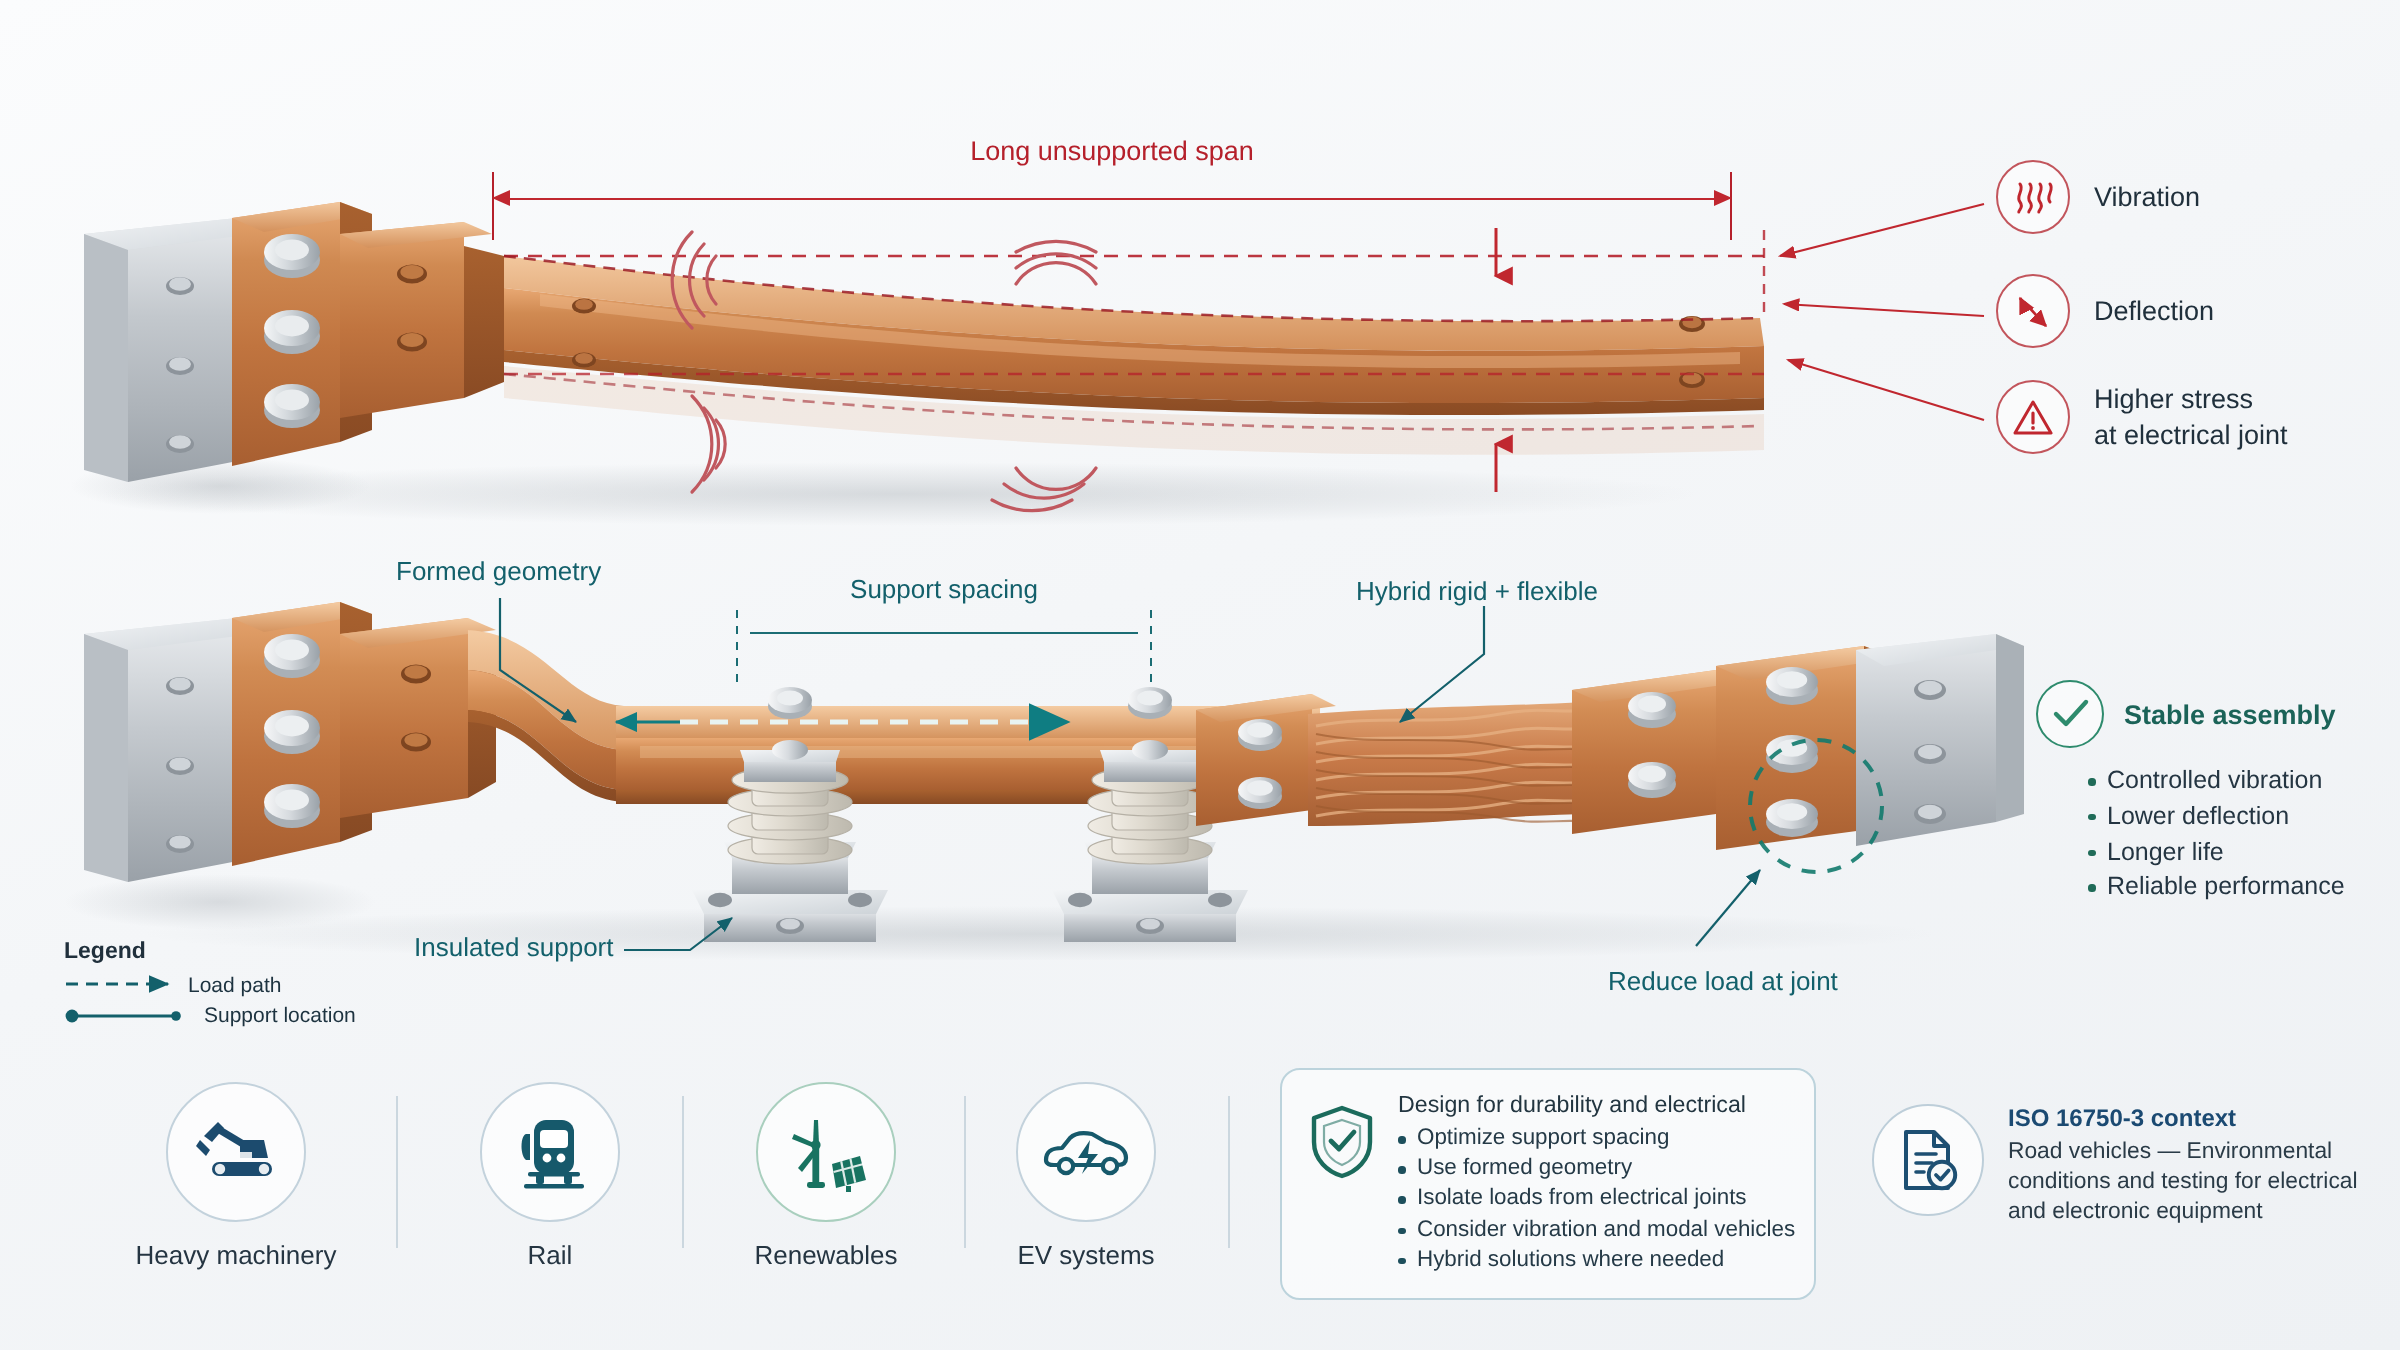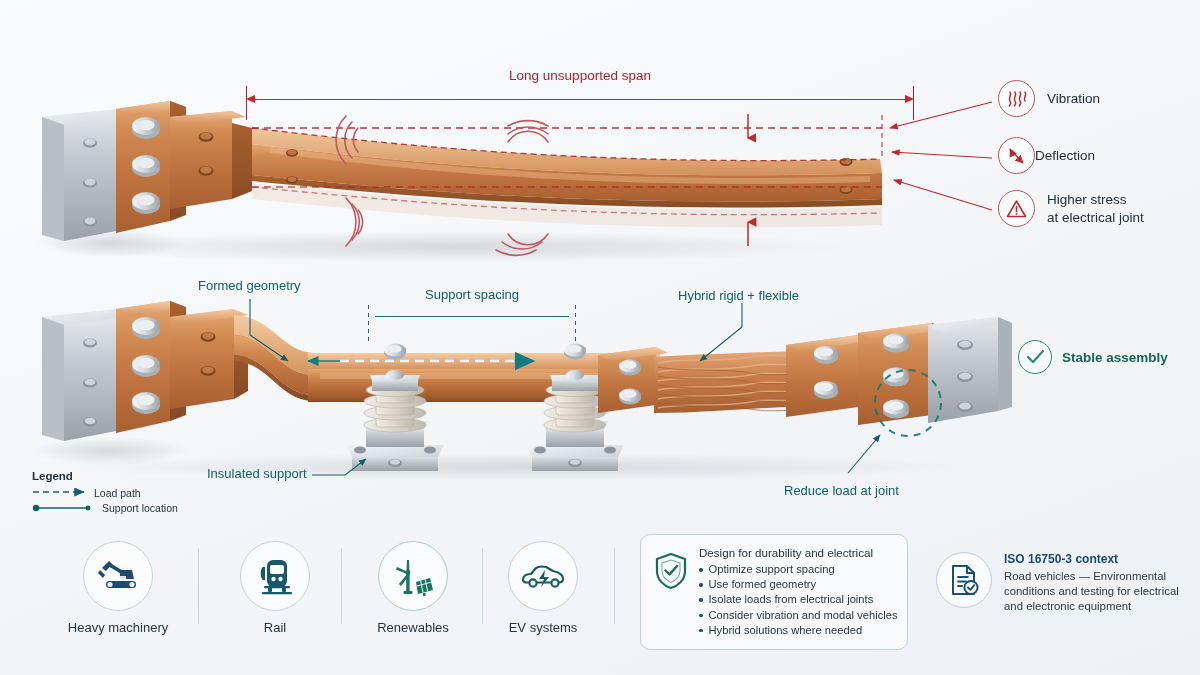--- a/index.html
+++ b/index.html
@@ -213,21 +213,21 @@
         <path d="M0,0 L6.4,0 L3.2,6.4 Z" fill="#c0272f"></path>
       </marker>
       <marker id="rArrowUp" markerWidth="7" markerHeight="7" refX="3.2" refY="0.8" orient="auto">
         <path d="M3.2,0 L6.4,6.4 L0,6.4 Z" fill="#c0272f"></path>
       </marker>
     </defs>
     <line x1="28" y1="4" x2="28" y2="28" stroke="#c0272f" stroke-width="1.5" marker-end="url(#rArrow)"></line>
     <line x1="28" y1="136" x2="28" y2="112" stroke="#c0272f" stroke-width="1.5" marker-end="url(#rArrowUp)"></line>
   </svg>
 
-  <div class="abs nosel" style="left:246px; top:68px; width:668px; height:52px;">
+  <div class="abs nosel" style="left:246px; top:68px; width:620px; height:52px;">
     <div class="abs red-label" style="left:50%; top:0px; transform:translateX(-50%);">Long unsupported span</div>
     <div class="abs dim-tick" style="left:0px; top:18px; height:34px;"></div>
     <div class="abs dim-tick" style="right:0px; top:18px; height:34px;"></div>
     <div class="abs dim-line" style="left:6px; right:6px; top:31px;"></div>
     <div class="abs arrow-l" style="left:0px; top:26.5px;"></div>
     <div class="abs arrow-r" style="right:0px; top:26.5px;"></div>
   </div>
 
   <svg class="abs nosel" style="left:880px; top:88px; pointer-events:none;" width="130" height="140" viewBox="0 0 130 140">
     <defs>
@@ -247,21 +247,21 @@
           <path d="M4 3 C6.4 6, 1.6 9, 4 12 C6 14.6, 3.4 16, 3.4 17"></path>
           <path d="M9 3 C11.4 6, 6.6 9, 9 12 C11 14.6, 8.4 16, 8.4 17"></path>
           <path d="M14 3 C16.4 6, 11.6 9, 14 12 C16 14.6, 13.4 16, 13.4 17"></path>
           <path d="M19 3 C21.4 6, 16.6 9, 19 12"></path>
         </g>
       </svg>
     </div>
     <span class="dark-label" style="font-size:13.5px;">Vibration</span>
   </div>
 
-  <div class="abs" style="left:998px; top:137px; display:flex; align-items:center; ">
+  <div class="abs" style="left:998px; top:137px; display:flex; align-items:center; gap:12px;">
     <div class="badge badge-red" style="width:37px; height:37px;">
       <svg width="24" height="24" viewBox="0 0 24 24">
         <defs>
           <marker id="dfA" markerWidth="7" markerHeight="7" refX="5.5" refY="3" orient="auto">
             <path d="M0,0 L6,3 L0,6 Z" fill="#c0272f"></path>
           </marker>
           <marker id="dfB" markerWidth="7" markerHeight="7" refX="5.5" refY="3" orient="auto">
             <path d="M0,0 L6,3 L0,6 Z" fill="#c0272f"></path>
           </marker>
         </defs>
@@ -551,30 +551,48 @@
 
     <circle cx="908" cy="128" r="33" stroke="#127a6d" stroke-width="2" fill="none" stroke-dasharray="7,6" opacity="0.9"></circle>
   </svg>
 
   <div class="abs teal-label" style="left:198px; top:278px;">Formed geometry</div>
 
   <div class="abs teal-label" style="left:678px; top:288px;">Hybrid rigid + flexible</div>
 
   <div class="abs teal-label" style="left:207px; top:466px;">Insulated support</div>
 
-  <div class="abs teal-label" style="left:784px; top:483px;">Reduce load at joint</div>
+  <div class="abs teal-label" style="left:804px; top:483px;">Reduce load at joint</div>
 
   <div class="abs" style="left:1018px; top:340px; width:175px;">
     <div style="display:flex; align-items:center; gap:10px;">
       <div class="badge badge-green" style="width:34px; height:34px; flex:0 0 auto;">
         <svg width="19" height="16" viewBox="0 0 19 16">
           <path d="M2 8 L7 13 L17 2" stroke="#2e8b6d" stroke-width="2.2" fill="none" stroke-linecap="round" stroke-linejoin="round"></path>
         </svg>
       </div>
       <div style="color:#1b6358; font-size:13.5px; font-weight:bold; white-space:nowrap;">Stable assembly</div>
+    </div>
+    <div style="margin-top:8px; margin-left:26px;">
+      <div class="bullet-row">
+        <span class="dot dot-green"></span>
+        <span style="color:#243542; font-size:12.5px;">Controlled vibration</span>
+      </div>
+      <div class="bullet-row">
+        <span class="dot dot-green"></span>
+        <span style="color:#243542; font-size:12.5px;">Lower deflection</span>
+      </div>
+      <div class="bullet-row">
+        <span class="dot dot-green"></span>
+        <span style="color:#243542; font-size:12.5px;">Longer life</span>
+      </div>
+      <div class="bullet-row">
+        <span class="dot dot-green"></span>
+        <span style="color:#243542; font-size:12.5px;">Reliable performance</span>
+      </div>
     </div>
   </div>
 
   <div class="abs" style="left:32px; top:470px; width:180px;">
     <div class="legend-title">Legend</div>
     <div style="display:flex; gap:0; margin-top:5px;">
       <svg width="62" height="10" viewBox="0 0 62 10">
         <defs>
           <marker id="lgA" markerWidth="8" markerHeight="8" refX="6.5" refY="3" orient="auto">
             <path d="M0,0 L7,3 L0,6 Z" fill="#13606b"></path>

